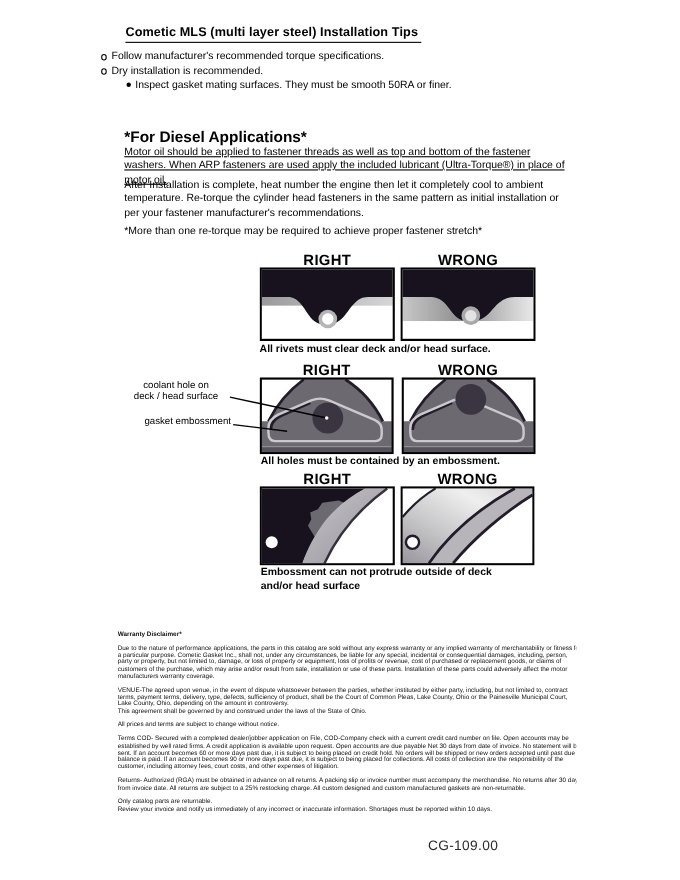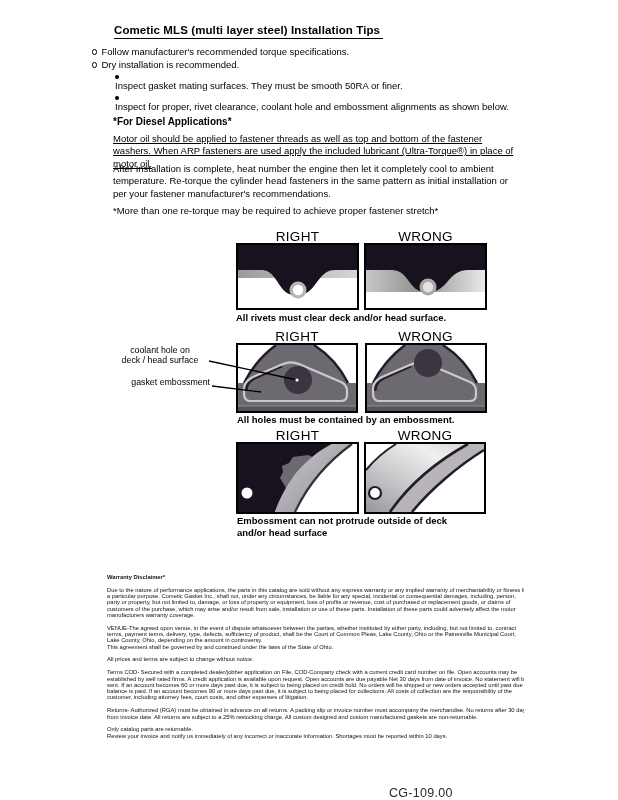--- a/index.html
+++ b/index.html
@@ -3,41 +3,41 @@
 <meta charset="utf-8">
 <style>
   html,body{margin:0;padding:0;background:#fff;}
   .page{position:relative;width:524px;height:800px;background:#ffffff;overflow:hidden;
         font-family:"Liberation Sans", sans-serif;color:#000;}
   .abs{position:absolute;}
   .title{left:114px;top:24px;font-size:11.5px;font-weight:bold;letter-spacing:.1px;
          border-bottom:1.5px solid #000;padding:0 3px 2px 0;}
   .bullets{left:92px;top:45px;width:480px;font-size:9.5px;}
   .b-row{display:flex;align-items:flex-start;line-height:13px;}
-  .b-row.sub{margin-left:23px;flex-direction:column;}
+  .b-row.sub{margin-left:23px;}
   .b-circ{flex:none;width:3.4px;height:3.4px;border:1px solid #000;border-radius:50%;
           margin:4.2px 4px 0 0;}
   .b-dot{flex:none;width:4px;height:4px;background:#000;border-radius:50%;margin:4.2px 4px 0 0;}
-  .h2{left:113px;top:116px;font-size:10px;font-weight:bold;}
+  .h2{left:113px;top:116px;font-size:14px;font-weight:bold;}
   .para{left:113px;width:402px;font-size:9.5px;line-height:12.4px;}
   .p1{top:133px;text-decoration:underline;}
   .p2{top:163px;}
   .pnote{top:205px;}
-  .rw{font-size:13.5px;letter-spacing:.3px;text-align:center;}
+  .rw{font-size:13.5px;letter-spacing:.3px;text-align:center;font-weight:bold;}
   .cap{font-size:9.5px;font-weight:bold;line-height:11.5px;}
   .dbox{display:block;}
   .sidelabel{font-size:8.8px;line-height:10px;}
   .coolant{left:112px;top:345px;width:96px;text-align:center;}
   .gasket{left:100px;top:377px;width:110px;text-align:right;}
   .ptr{left:204px;top:356px;z-index:5;}
   .disc{left:107px;top:574px;width:422px;font-size:5.8px;line-height:6.3px;color:#111;}
   .disc .dh{font-weight:bold;margin-bottom:6.5px;}
   .disc p{margin:0 0 0 0;}
   .disc p.gap{margin-bottom:6.5px;}
-  .pagecode{left:389px;top:762px;font-size:12.5px;color:#2b2b2b;letter-spacing:.3px;margin-top:24px;}
+  .pagecode{left:389px;top:762px;font-size:12.5px;color:#2b2b2b;letter-spacing:.3px;}
 </style>
 </head>
 <body>
 
 <div class="page">
 
   <div class="abs title">Cometic MLS (multi layer steel) Installation Tips</div>
 
   <div class="abs bullets">
     <div class="b-row">
@@ -45,24 +45,20 @@
       <span>Follow manufacturer's recommended torque specifications.</span>
     </div>
     <div class="b-row">
       <span class="b-circ"></span>
       <span>Dry installation is recommended.</span>
     </div>
     <div class="b-row sub">
       <span class="b-dot"></span>
       <span>Inspect gasket mating surfaces.  They must be smooth 50RA or finer.</span>
     </div>
-    <div class="b-row sub">
-      <span class="b-dot"></span>
-      <span>Inspect for proper, rivet clearance, coolant hole and embossment alignments as shown below.</span>
-    </div>
   </div>
 
   <div class="abs h2">*For Diesel Applications*</div>
   <div class="abs para p1">Motor oil should be applied to fastener threads as well as top and bottom of the fastener washers. When ARP fasteners are used apply the included lubricant (Ultra-Torque®) in place of motor oil.</div>
   <div class="abs para p2">After Installation is complete, heat number the engine then let it completely cool to ambient temperature. Re-torque the cylinder head fasteners in the same pattern as initial installation or per your fastener manufacturer's recommendations.</div>
   <div class="abs para pnote">*More than one re-torque may be required to achieve proper fastener stretch*</div>
 
   <div class="abs rw" style="left:236px;top:229px;width:123px;">RIGHT</div>
   <div class="abs rw" style="left:364px;top:229px;width:123px;">WRONG</div>
 

